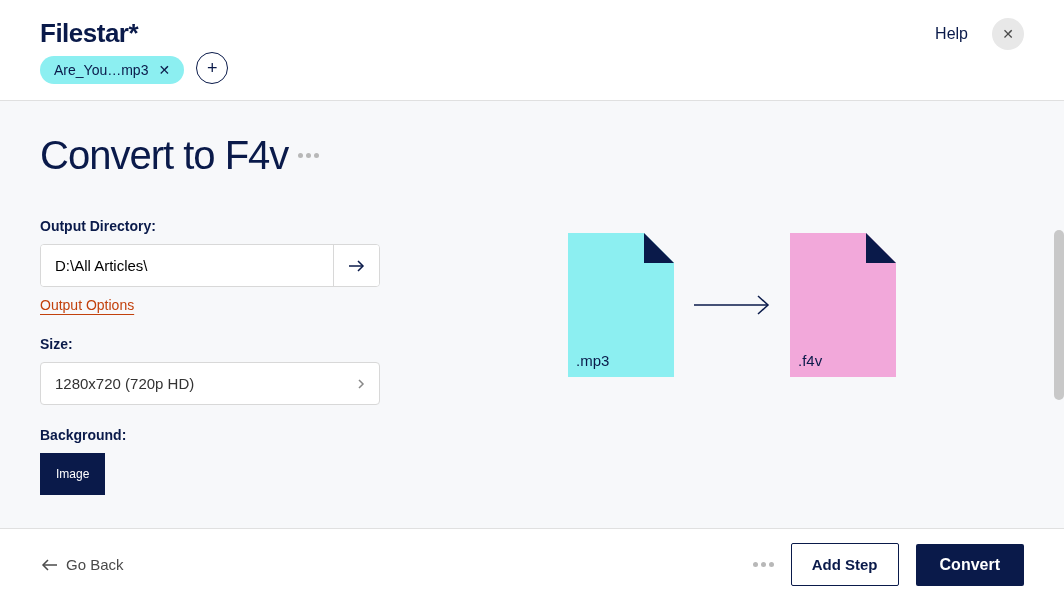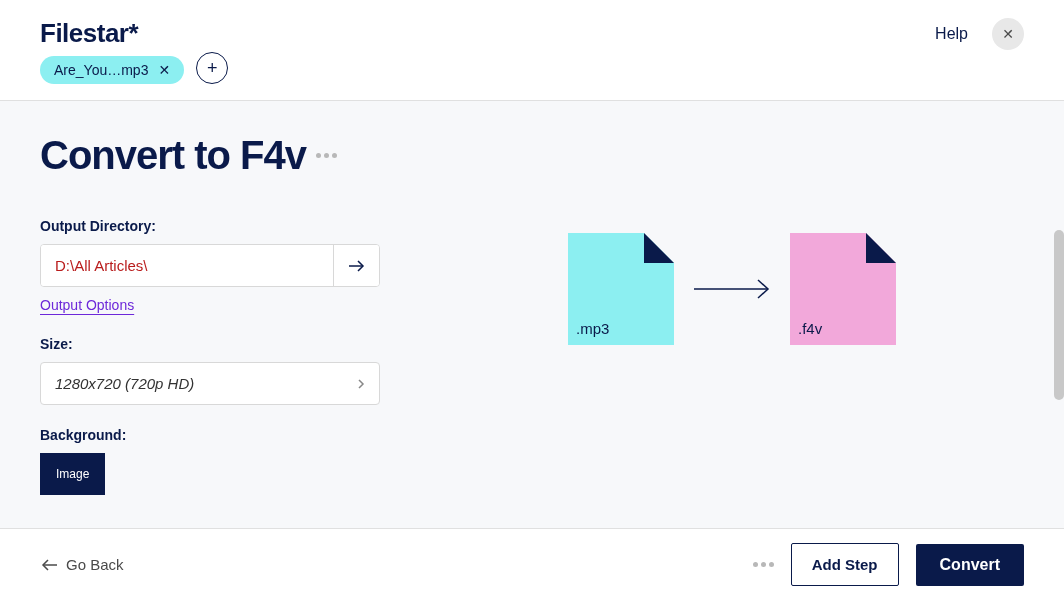--- a/index.html
+++ b/index.html
@@ -96,21 +96,21 @@
     .main {
       padding: 32px 40px 0 40px;
       display: flex;
       gap: 60px;
     }
     .left-panel {
       flex: 0 0 340px;
     }
     .page-title {
       font-size: 40px;
-      font-weight: 700;
+      font-weight: 400;
       color: #0a1a4a;
       letter-spacing: -1px;
       display: flex;
       align-items: center;
       gap: 10px;
       margin-bottom: 40px;
     }
     .dots {
       display: inline-flex;
       gap: 3px;
@@ -136,21 +136,21 @@
       display: flex;
       border: 1px solid #d8d8d8;
       border-radius: 4px;
       background: #ffffff;
       overflow: hidden;
     }
     .input-field {
       flex: 1;
       padding: 12px 14px;
       font-size: 15px;
-      color: #b91c1c;
+      color: #000000;
       border: none;
       outline: none;
     }
     .input-btn {
       width: 46px;
       border-left: 1px solid #d8d8d8;
       display: flex;
       align-items: center;
       justify-content: center;
       cursor: pointer;
@@ -162,25 +162,24 @@
       border-radius: 4px;
       background: #ffffff;
       padding: 12px 14px;
       justify-content: space-between;
       align-items: center;
       cursor: pointer;
     }
     .select-text {
       font-size: 15px;
       color: #333;
-      font-style: italic;
     }
     .output-options {
       font-size: 14px;
-      color: #6d28d9;
+      color: #c2410c;
       text-decoration: underline;
       text-underline-offset: 4px;
       cursor: pointer;
       margin-top: 10px;
       display: inline-block;
     }
     .toggle-group {
       display: flex;
       gap: 14px;
       align-items: center;
@@ -205,21 +204,21 @@
       justify-content: center;
       padding-top: 100px;
     }
     .file-preview {
       display: flex;
       align-items: center;
       gap: 18px;
     }
     .file-icon {
       width: 106px;
-      height: 112px;
+      height: 144px;
       position: relative;
     }
     .file-body {
       width: 100%;
       height: 100%;
       position: relative;
     }
     .file-corner {
       position: absolute;
       top: 0;

